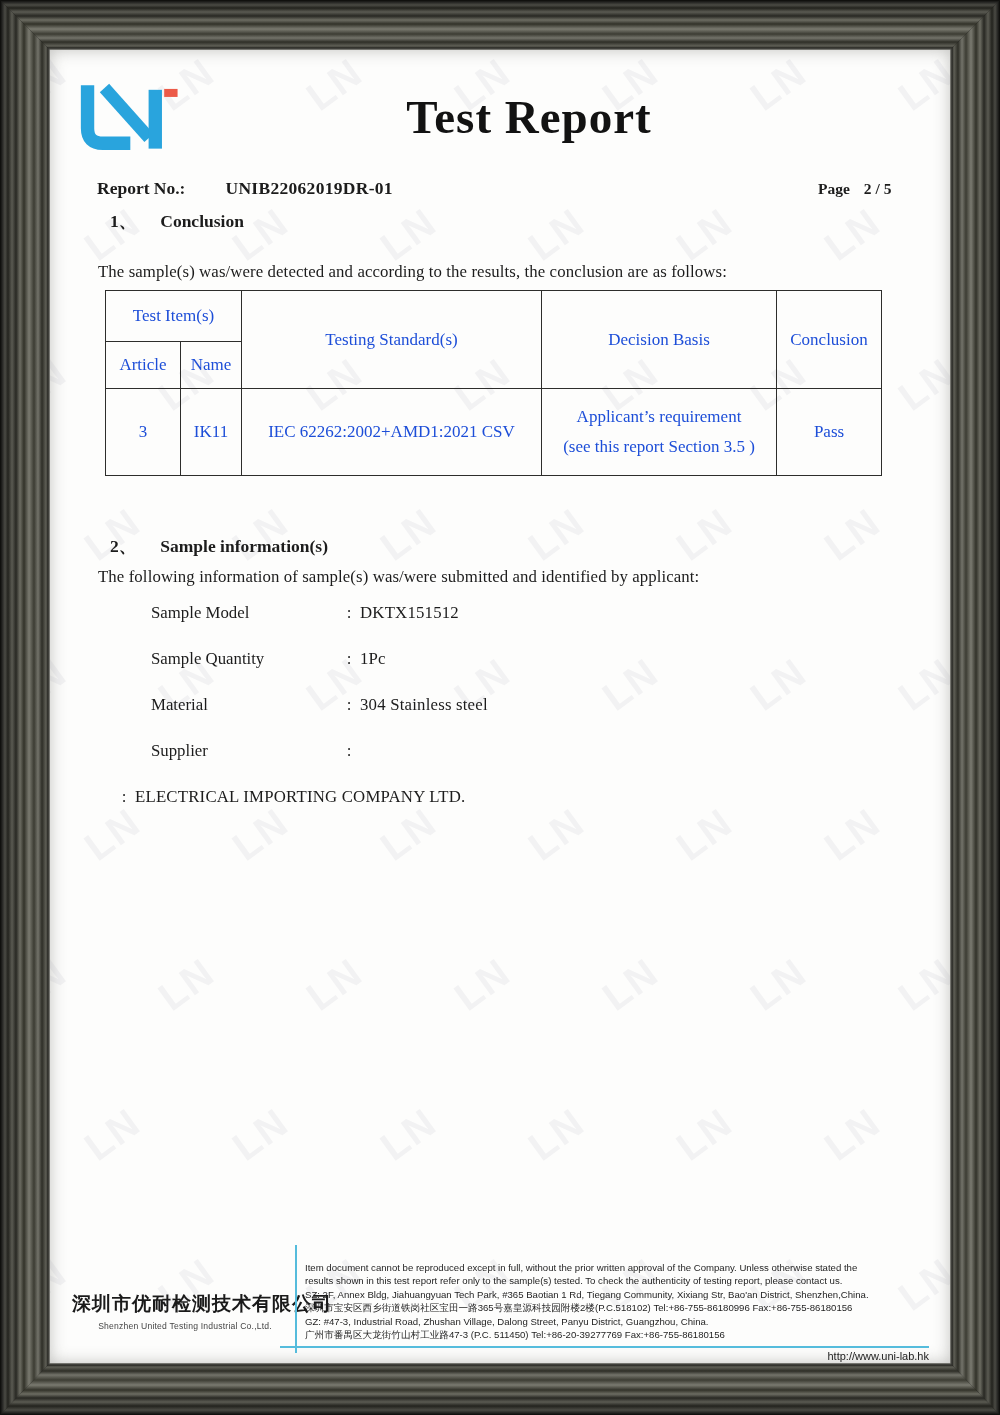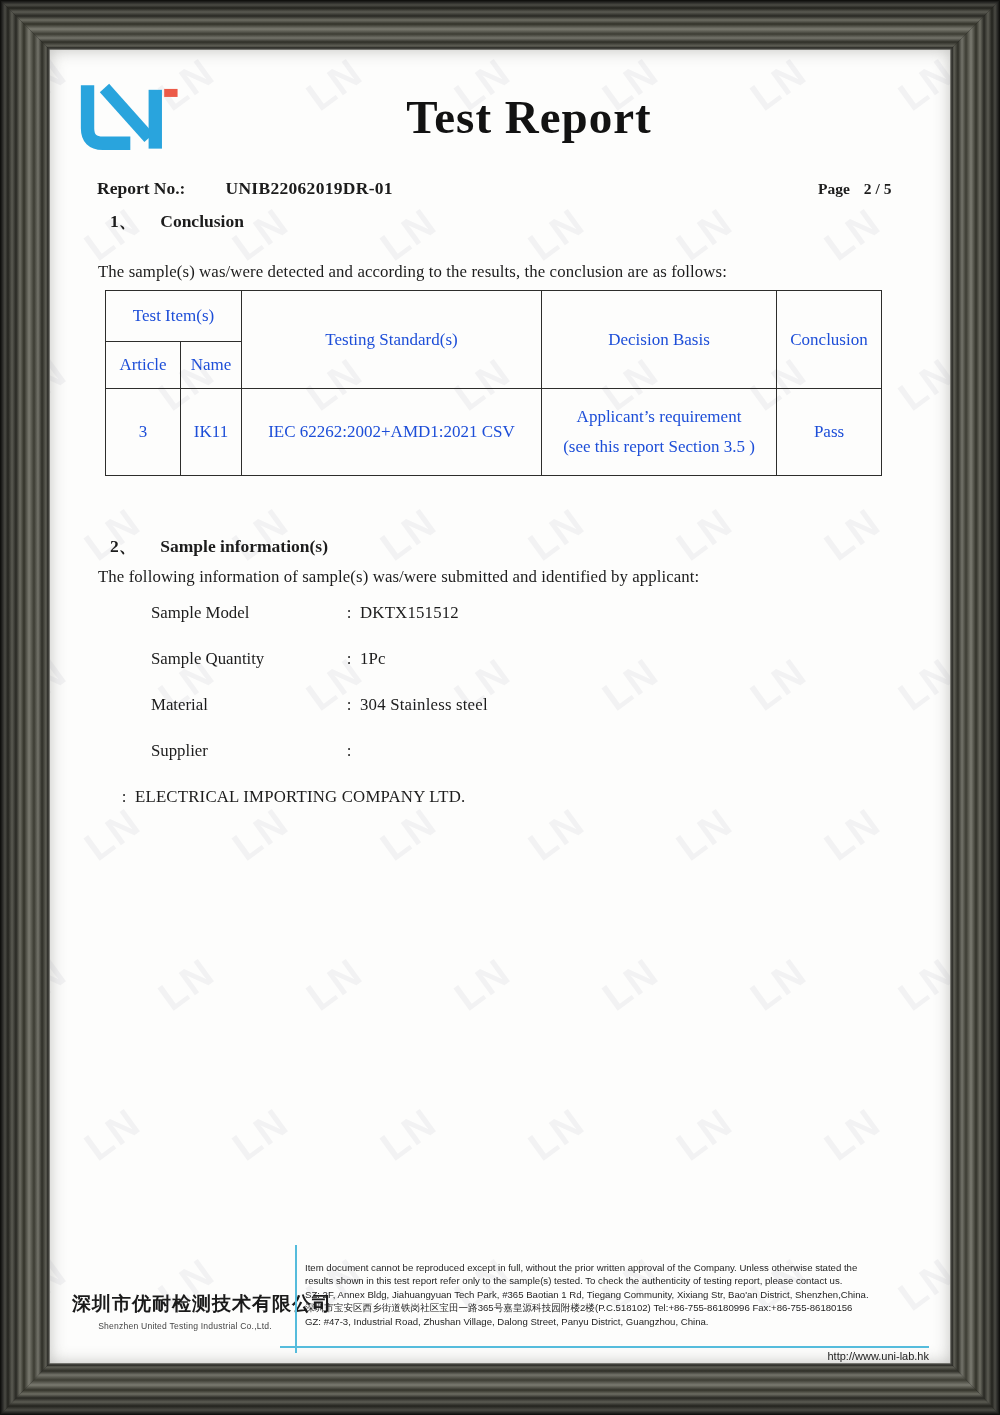--- a/index.html
+++ b/index.html
@@ -259,17 +259,18 @@
       <div class="company-cn">深圳市优耐检测技术有限公司</div>
       <div class="company-en">Shenzhen United Testing Industrial Co.,Ltd.</div>
     </div>
     <div class="v-line" id="vline" style="background: rgb(85, 188, 220);"></div>
     <div class="footer-text">
       <div>Item document cannot be reproduced except in full, without the prior written approval of the Company. Unless otherwise stated the</div>
       <div>results shown in this test report refer only to the sample(s) tested. To check the authenticity of testing report, please contact us.</div>
       <div>SZ: 2F, Annex Bldg, Jiahuangyuan Tech Park, #365 Baotian 1 Rd, Tiegang Community, Xixiang Str, Bao'an District, Shenzhen,China.</div>
       <div>深圳市宝安区西乡街道铁岗社区宝田一路365号嘉皇源科技园附楼2楼(P.C.518102)  Tel:+86-755-86180996   Fax:+86-755-86180156</div>
       <div>GZ: #47-3, Industrial Road, Zhushan Village, Dalong Street, Panyu District, Guangzhou, China.</div>
+      <div>广州市番禺区大龙街竹山村工业路47-3 (P.C. 511450)   Tel:+86-20-39277769   Fax:+86-755-86180156</div>
     </div>
     <div class="h-line" id="hline" style="background: rgb(85, 188, 220);"></div>
     <div class="website">http://www.uni-lab.hk</div>
   </div>
 </div>
 
 </body></html>

